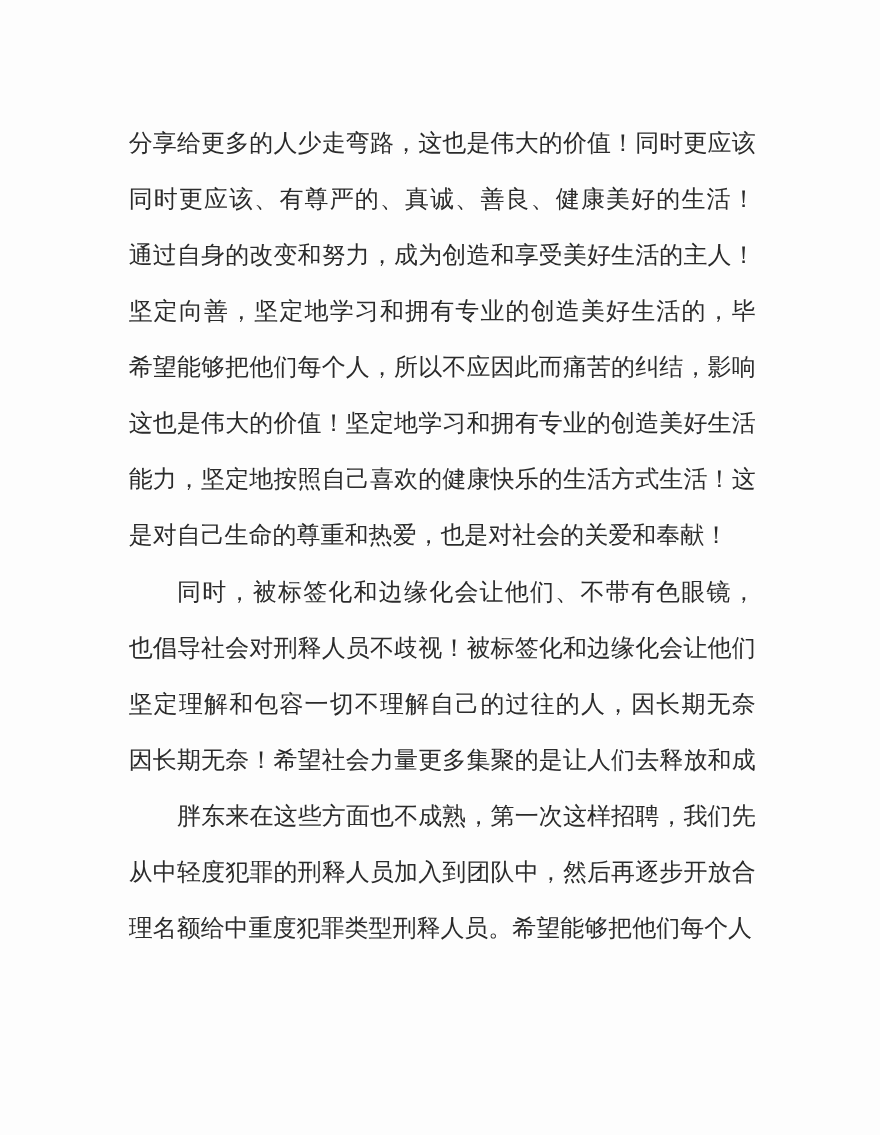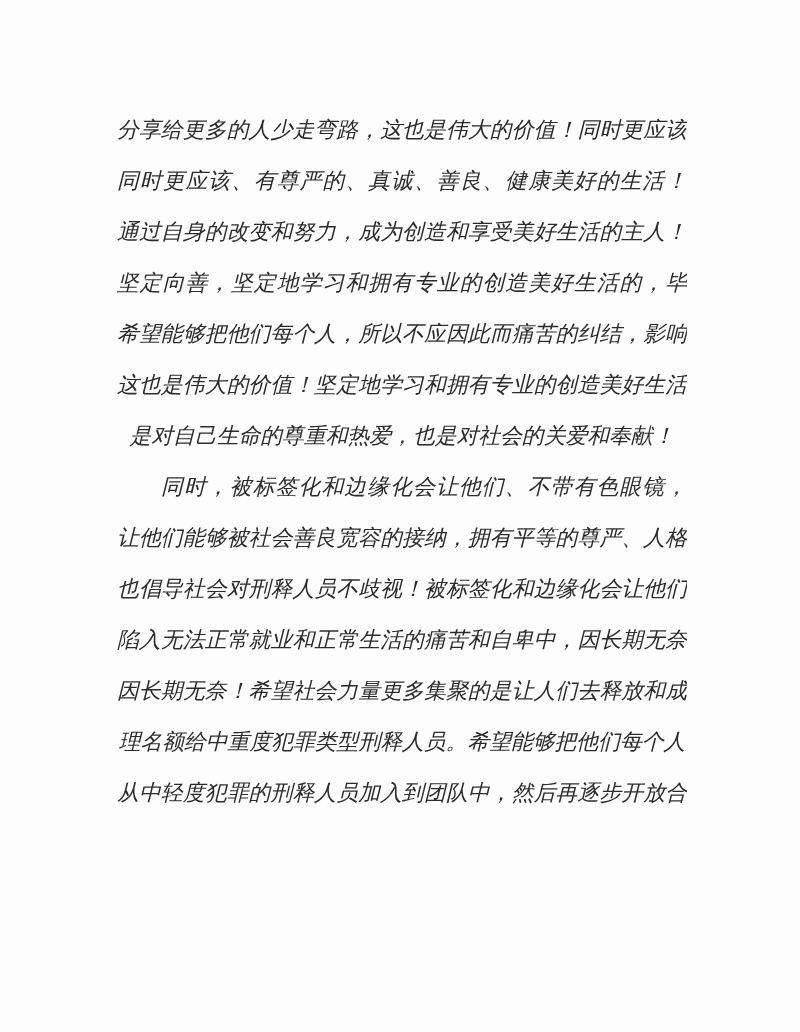--- a/index.html
+++ b/index.html
@@ -11,21 +11,20 @@
     height: 1032px;
     background: #fdfdfd;
     font-family: "Liberation Serif", "DejaVu Serif", serif;
   }
   .page {
     position: relative;
     width: 800px;
     height: 1032px;
     overflow: hidden;
     background: #fdfdfd;
-    font-style: italic;
   }
   .textblock {
     position: absolute;
     left: 117px;
     top: 105px;
     width: 570px;
     font-size: 21.8px;
     line-height: 51px;
     color: #2b2b2b;
     letter-spacing: 0;
@@ -33,40 +32,41 @@
   }
   .line {
     height: 51px;
     overflow: hidden;
   }
   .line.just {
     text-align: justify;
     text-align-last: justify;
   }
   .line.natural {
-    text-align: center;
+    text-align: left;
     white-space: nowrap;
   }
   .line.indent {
     text-indent: 44px;
   }
 </style>
 </head>
 <body style="background: rgb(253, 253, 253);">
 
 <div class="page">
   <div class="textblock" id="textblock" style="color: rgb(43, 43, 43);">
       <div class="line just">分享给更多的人少走弯路，这也是伟大的价值！同时更应该</div>
       <div class="line just">同时更应该、有尊严的、真诚、善良、健康美好的生活！</div>
       <div class="line just">通过自身的改变和努力，成为创造和享受美好生活的主人！</div>
       <div class="line just">坚定向善，坚定地学习和拥有专业的创造美好生活的，毕</div>
       <div class="line just">希望能够把他们每个人，所以不应因此而痛苦的纠结，影响</div>
       <div class="line just">这也是伟大的价值！坚定地学习和拥有专业的创造美好生活的</div>
+      <div class="line just">能力，坚定地按照自己喜欢的健康快乐的生活方式生活！这</div>
       <div class="line natural">是对自己生命的尊重和热爱，也是对社会的关爱和奉献！</div>
       <div class="line just indent">同时，被标签化和边缘化会让他们、不带有色眼镜，</div>
-      <div class="line just">让他们能够被社会善良宽容的接纳，拥有平等的尊严、人格</div>
       <div class="line just">也倡导社会对刑释人员不歧视！被标签化和边缘化会让他们</div>
-      <div class="line just">陷入无法正常就业和正常生活的痛苦和自卑中，因长期无奈</div>
+      <div class="line just">坚定理解和包容一切不理解自己的过往的人，因长期无奈</div>
       <div class="line just">因长期无奈！希望社会力量更多集聚的是让人们去释放和成就</div>
+      <div class="line just indent">胖东来在这些方面也不成熟，第一次这样招聘，我们先</div>
+      <div class="line just">从中轻度犯罪的刑释人员加入到团队中，然后再逐步开放合</div>
       <div class="line natural">理名额给中重度犯罪类型刑释人员。希望能够把他们每个人</div>
-      <div class="line just">从中轻度犯罪的刑释人员加入到团队中，然后再逐步开放合</div>
     </div>
 </div>
 
 </body></html>

